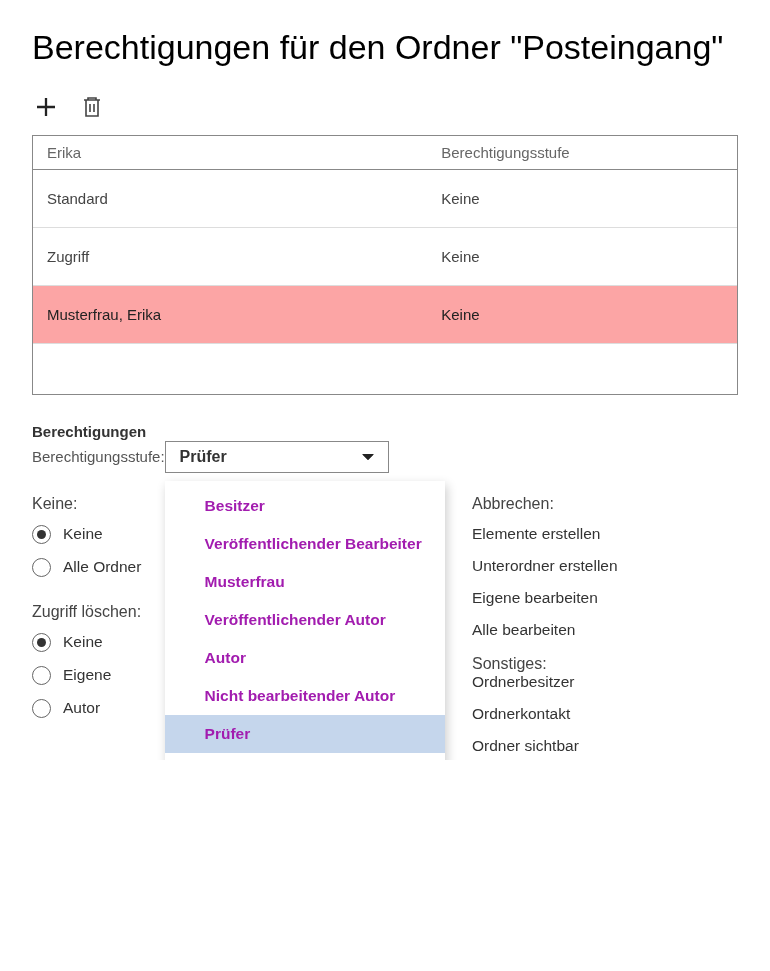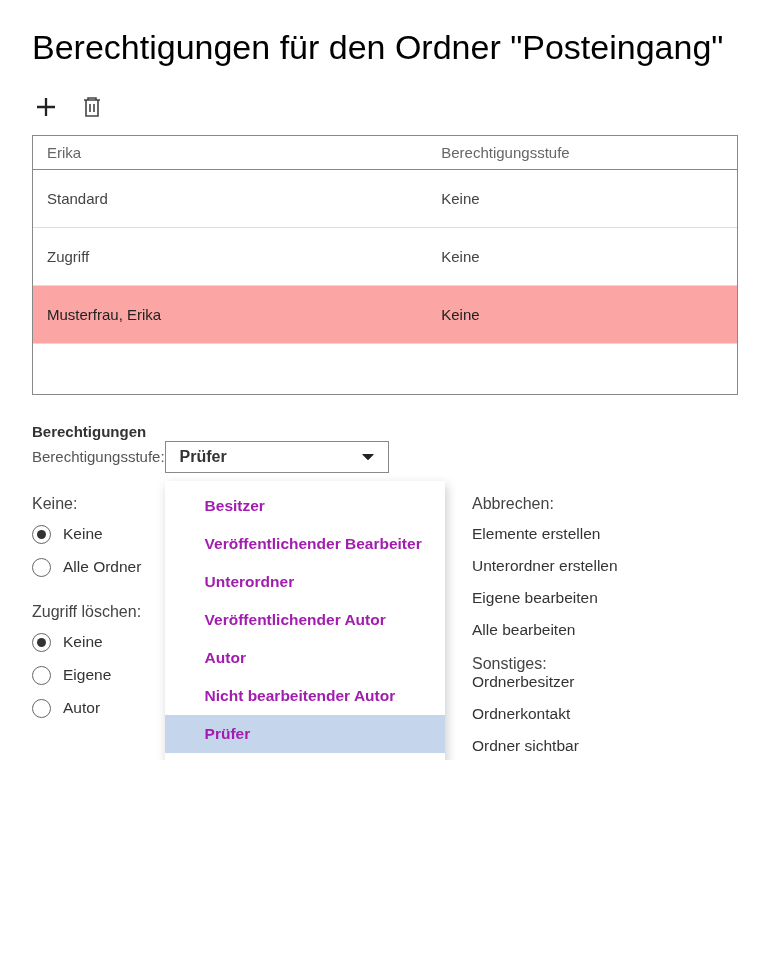--- a/index.html
+++ b/index.html
@@ -259,21 +259,21 @@
       <span class="select-caret">
         <svg width="12" height="8" viewBox="0 0 12 8">
             <path d="M1 1l5 5 5-5" stroke="none" fill="#222"></path>
             <path d="M0 0l6 6 6-6z" fill="#222"></path>
           </svg>
       </span>
     </div>
     <div class="dropdown-menu">
       <div class="dropdown-item">Besitzer</div>
       <div class="dropdown-item">Veröffentlichender Bearbeiter</div>
-      <div class="dropdown-item">Unterordner</div>
+      <div class="dropdown-item">Musterfrau</div>
       <div class="dropdown-item">Veröffentlichender Autor</div>
       <div class="dropdown-item">Autor</div>
       <div class="dropdown-item">Nicht bearbeitender Autor</div>
       <div class="dropdown-item highlighted">Prüfer</div>
       <div class="dropdown-item">Mitwirkender</div>
       <div class="dropdown-item">
         <span class="checkmark">✓</span>
         <span>Keine</span>
       </div>
     </div>

